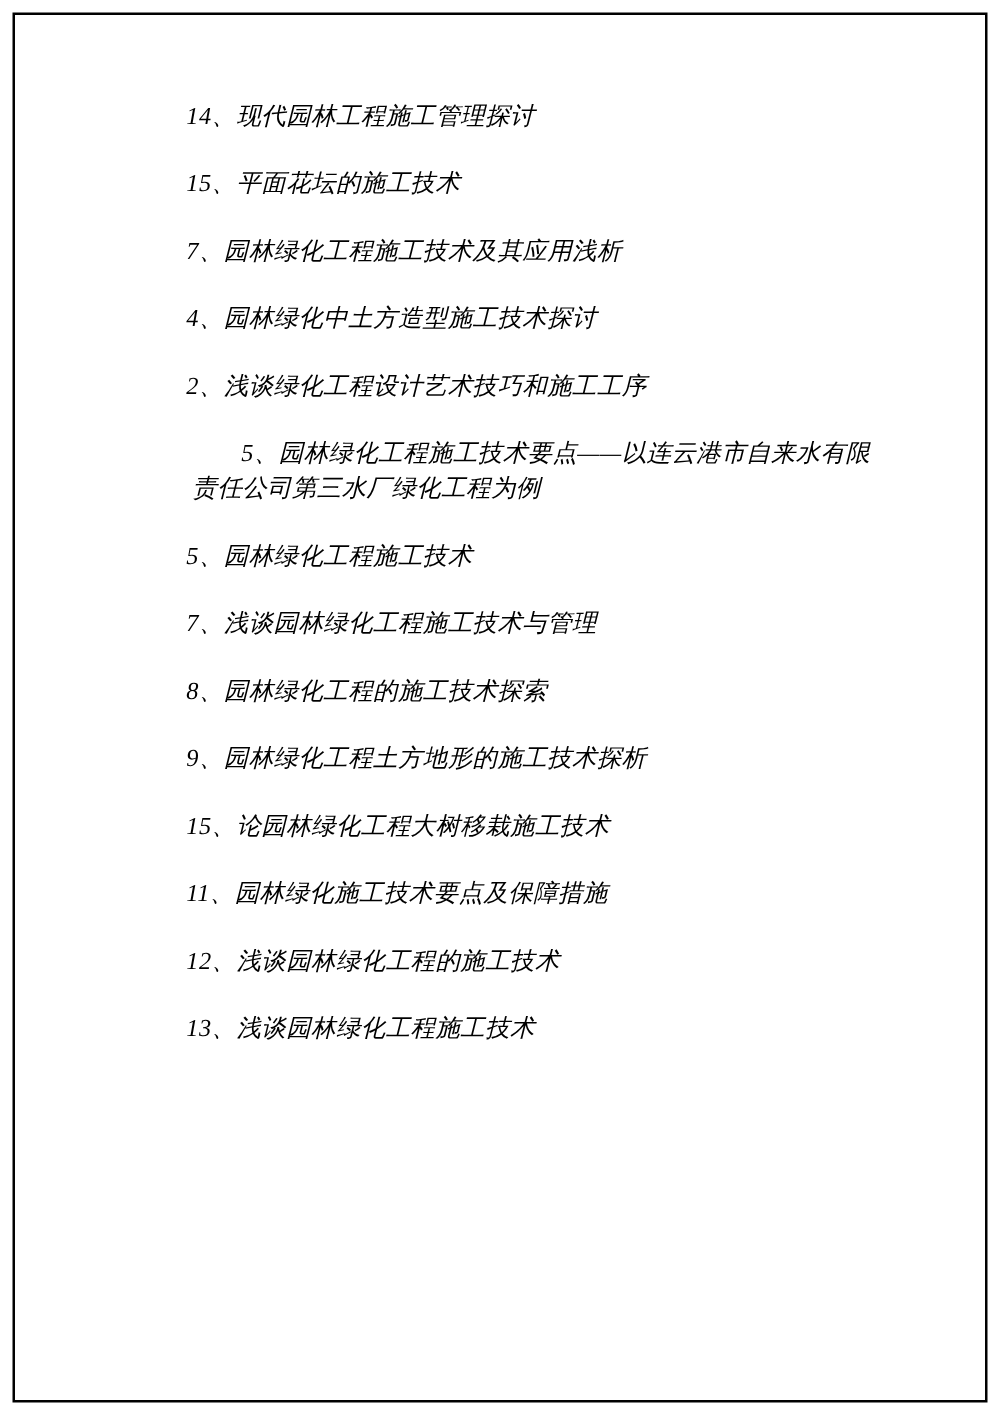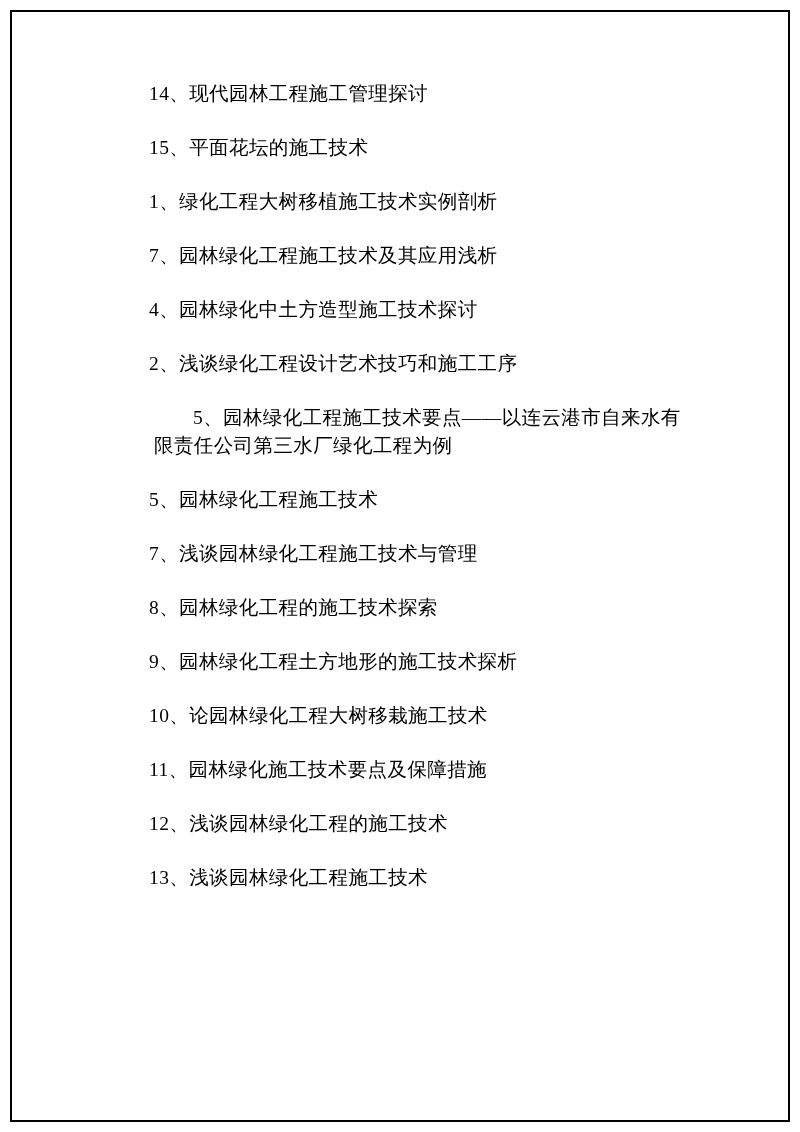--- a/index.html
+++ b/index.html
@@ -34,44 +34,44 @@
     width: 590px;
   }
   .doc-line {
     font-size: 19.5px;
     line-height: 28px;
     margin: 0 0 26px 0;
     text-indent: 2em;
     letter-spacing: 0.4px;
     white-space: pre-wrap;
     word-break: break-all;
+    font-style: italic;
   }
   .doc-line.wrapped {
     text-indent: 2em;
     margin-left: 44px;
   }
   .doc-line:last-child {
     margin-bottom: 17px;
   }
 </style>
 </head>
 <body>
 
 <div class="page">
   <div class="page-border"></div>
   <div class="content">
     <p class="doc-line">14、现代园林工程施工管理探讨</p>
     <p class="doc-line">15、平面花坛的施工技术</p>
-    <p class="doc-line">1、绿化工程大树移植施工技术实例剖析</p>
     <p class="doc-line">7、园林绿化工程施工技术及其应用浅析</p>
     <p class="doc-line">4、园林绿化中土方造型施工技术探讨</p>
     <p class="doc-line">2、浅谈绿化工程设计艺术技巧和施工工序</p>
     <p class="doc-line wrapped">5、园林绿化工程施工技术要点——以连云港市自来水有限责任公司第三水厂绿化工程为例</p>
     <p class="doc-line">5、园林绿化工程施工技术</p>
     <p class="doc-line">7、浅谈园林绿化工程施工技术与管理</p>
     <p class="doc-line">8、园林绿化工程的施工技术探索</p>
     <p class="doc-line">9、园林绿化工程土方地形的施工技术探析</p>
-    <p class="doc-line">10、论园林绿化工程大树移栽施工技术</p>
+    <p class="doc-line">15、论园林绿化工程大树移栽施工技术</p>
     <p class="doc-line">11、园林绿化施工技术要点及保障措施</p>
     <p class="doc-line">12、浅谈园林绿化工程的施工技术</p>
     <p class="doc-line">13、浅谈园林绿化工程施工技术</p>
   </div>
 </div>
 
 </body></html>

